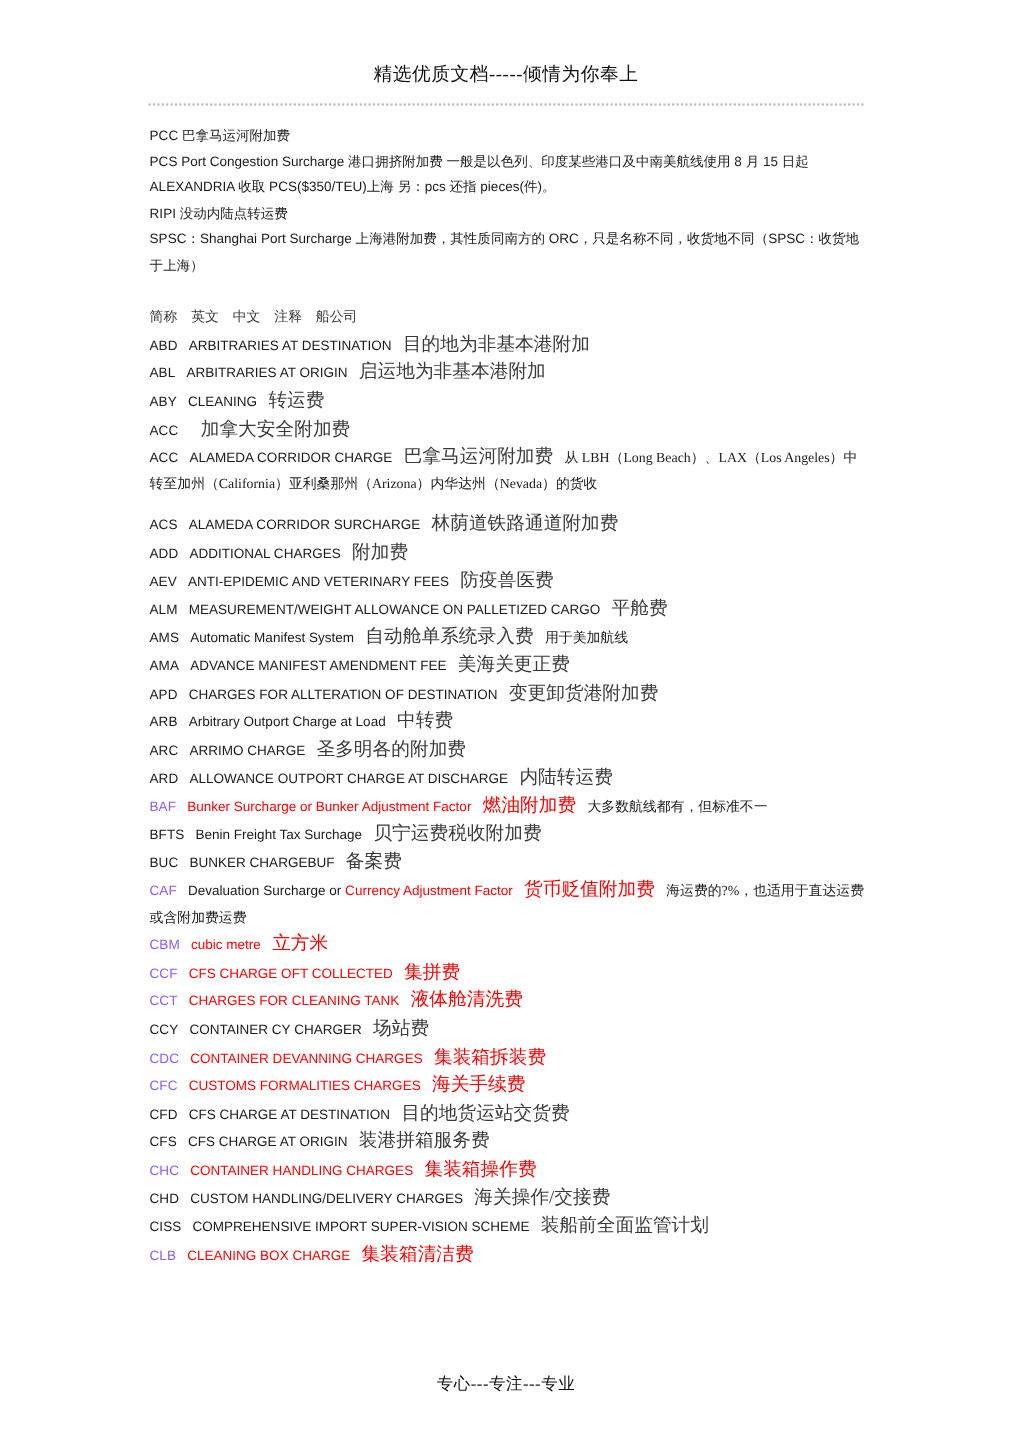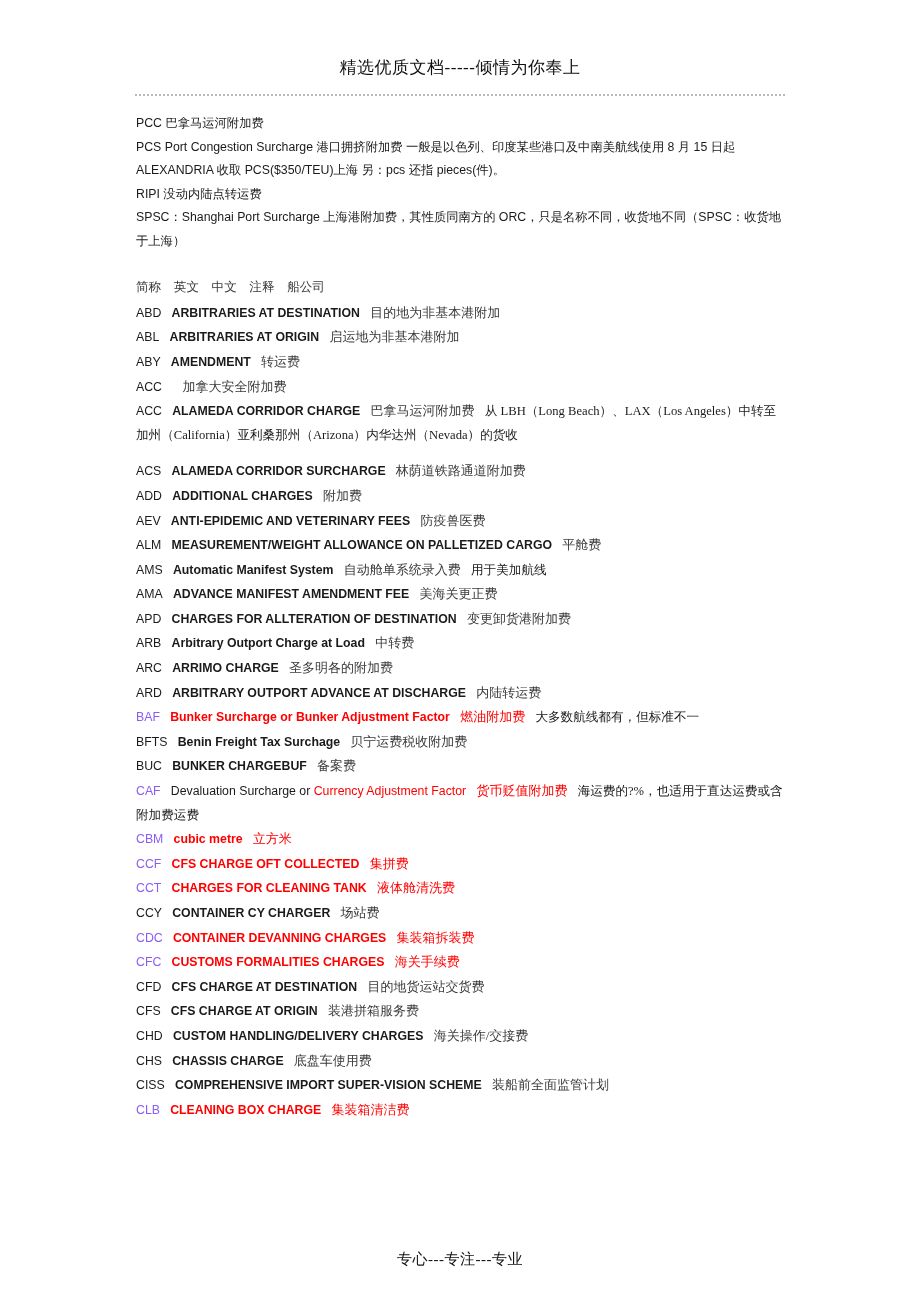--- a/index.html
+++ b/index.html
@@ -60,34 +60,33 @@
     line-height: 23.6px;
     color: #1a1a1a;
     white-space: pre-wrap;
     word-break: break-word;
   }
   .line.red {
     color: #ff0000;
   }
   .line .zh {
     font-family: "Liberation Serif", "DejaVu Serif", serif;
-    font-size: 13px;
+    font-size: 17px;
     color: #3a3a3a;
   }
   .line.red .zh {
     color: #ff0000;
   }
   .line .zh-dark {
     font-family: "Liberation Serif", "DejaVu Serif", serif;
     font-size: 12.6px;
     color: #1a1a1a;
   }
   .line .en {
     font-family: "Liberation Sans", "DejaVu Sans", sans-serif;
-    font-weight: bold;
   }
   .line .en-red {
     font-family: "Liberation Sans", "DejaVu Sans", sans-serif;
     color: #ff0000;
   }
   .line .en-black {
     font-family: "Liberation Sans", "DejaVu Sans", sans-serif;
     color: #1a1a1a;
   }
   .line .abbr {
@@ -99,21 +98,21 @@
   }
   .spacer {
     height: 23.6px;
   }
   .spacer-sm {
     height: 12px;
   }
 
   
   .table-head {
-    font-family: Liberation Mono, monospace;
+    font-family: Liberation Serif, serif;
     font-size: 12.6px;
     line-height: 23.6px;
     color: #3a3a3a;
   }
 
   
   .doc-footer {
     position: absolute;
     left: 135px;
     top: 1248px;
@@ -148,48 +147,48 @@
       <div class="line">SPSC：Shanghai Port Surcharge 上海港附加费，其性质同南方的 ORC，只是名称不同，收货地不同（SPSC：收货地于上海）</div>
     </div>
 
     <div class="spacer"></div>
 
     <div class="table-head">简称　英文　中文　注释　船公司</div>
 
     <div id="glossary-rows">
         <div class="line"><span class="abbr">ABD</span>&nbsp;&nbsp;&nbsp;<span class="en">ARBITRARIES AT DESTINATION</span>&nbsp;&nbsp;&nbsp;<span class="zh">目的地为非基本港附加</span></div>
         <div class="line"><span class="abbr">ABL</span>&nbsp;&nbsp;&nbsp;<span class="en">ARBITRARIES AT ORIGIN</span>&nbsp;&nbsp;&nbsp;<span class="zh">启运地为非基本港附加</span></div>
-        <div class="line"><span class="abbr">ABY</span>&nbsp;&nbsp;&nbsp;<span class="en">AMENDMENT</span>&nbsp;&nbsp;&nbsp;<span class="zh">转运费</span></div>
+        <div class="line"><span class="abbr">ABY</span>&nbsp;&nbsp;&nbsp;<span class="en">CLEANING</span>&nbsp;&nbsp;&nbsp;<span class="zh">转运费</span></div>
         <div class="line"><span class="abbr">ACC</span>&nbsp;&nbsp;&nbsp;&nbsp;&nbsp;&nbsp;<span class="zh">加拿大安全附加费</span></div>
         <div class="line"><span class="abbr">ACC</span>&nbsp;&nbsp;&nbsp;<span class="en">ALAMEDA CORRIDOR CHARGE</span>&nbsp;&nbsp;&nbsp;<span class="zh">巴拿马运河附加费</span>&nbsp;&nbsp;&nbsp;<span class="zh-dark">从 LBH（Long Beach）、LAX（Los Angeles）中转至加州（California）亚利桑那州（Arizona）内华达州（Nevada）的货收</span></div>
         <div class="spacer-sm"></div>
         <div class="line"><span class="abbr">ACS</span>&nbsp;&nbsp;&nbsp;<span class="en">ALAMEDA CORRIDOR SURCHARGE</span>&nbsp;&nbsp;&nbsp;<span class="zh">林荫道铁路通道附加费</span></div>
         <div class="line"><span class="abbr">ADD</span>&nbsp;&nbsp;&nbsp;<span class="en">ADDITIONAL CHARGES</span>&nbsp;&nbsp;&nbsp;<span class="zh">附加费</span></div>
         <div class="line"><span class="abbr">AEV</span>&nbsp;&nbsp;&nbsp;<span class="en">ANTI-EPIDEMIC AND VETERINARY FEES</span>&nbsp;&nbsp;&nbsp;<span class="zh">防疫兽医费</span></div>
         <div class="line"><span class="abbr">ALM</span>&nbsp;&nbsp;&nbsp;<span class="en">MEASUREMENT/WEIGHT ALLOWANCE ON PALLETIZED CARGO</span>&nbsp;&nbsp;&nbsp;<span class="zh">平舱费</span></div>
         <div class="line"><span class="abbr">AMS</span>&nbsp;&nbsp;&nbsp;<span class="en">Automatic Manifest System</span>&nbsp;&nbsp;&nbsp;<span class="zh">自动舱单系统录入费</span>&nbsp;&nbsp;&nbsp;<span class="zh-dark">用于美加航线</span></div>
         <div class="line"><span class="abbr">AMA</span>&nbsp;&nbsp;&nbsp;<span class="en">ADVANCE MANIFEST AMENDMENT FEE</span>&nbsp;&nbsp;&nbsp;<span class="zh">美海关更正费</span></div>
         <div class="line"><span class="abbr">APD</span>&nbsp;&nbsp;&nbsp;<span class="en">CHARGES FOR ALLTERATION OF DESTINATION</span>&nbsp;&nbsp;&nbsp;<span class="zh">变更卸货港附加费</span></div>
         <div class="line"><span class="abbr">ARB</span>&nbsp;&nbsp;&nbsp;<span class="en">Arbitrary Outport Charge at Load</span>&nbsp;&nbsp;&nbsp;<span class="zh">中转费</span></div>
         <div class="line"><span class="abbr">ARC</span>&nbsp;&nbsp;&nbsp;<span class="en">ARRIMO CHARGE</span>&nbsp;&nbsp;&nbsp;<span class="zh">圣多明各的附加费</span></div>
-        <div class="line"><span class="abbr">ARD</span>&nbsp;&nbsp;&nbsp;<span class="en">ARBITRARY OUTPORT ADVANCE AT DISCHARGE</span>&nbsp;&nbsp;&nbsp;<span class="zh">内陆转运费</span></div>
+        <div class="line"><span class="abbr">ARD</span>&nbsp;&nbsp;&nbsp;<span class="en">ALLOWANCE OUTPORT CHARGE AT DISCHARGE</span>&nbsp;&nbsp;&nbsp;<span class="zh">内陆转运费</span></div>
         <div class="line red"><span class="abbr">BAF</span>&nbsp;&nbsp;&nbsp;<span class="en">Bunker Surcharge or Bunker Adjustment Factor</span>&nbsp;&nbsp;&nbsp;<span class="zh">燃油附加费</span>&nbsp;&nbsp;&nbsp;<span class="zh-dark">大多数航线都有，但标准不一</span></div>
         <div class="line"><span class="abbr">BFTS</span>&nbsp;&nbsp;&nbsp;<span class="en">Benin Freight Tax Surchage</span>&nbsp;&nbsp;&nbsp;<span class="zh">贝宁运费税收附加费</span></div>
         <div class="line"><span class="abbr">BUC</span>&nbsp;&nbsp;&nbsp;<span class="en">BUNKER CHARGEBUF</span>&nbsp;&nbsp;&nbsp;<span class="zh">备案费</span></div>
         <div class="line red"><span class="abbr">CAF</span>&nbsp;&nbsp;&nbsp;<span class="en-black">Devaluation Surcharge or </span><span class="en-red">Currency Adjustment Factor</span>&nbsp;&nbsp;&nbsp;<span class="zh">货币贬值附加费</span>&nbsp;&nbsp;&nbsp;<span class="zh-dark">海运费的?%，也适用于直达运费或含附加费运费</span></div>
         <div class="line red"><span class="abbr">CBM</span>&nbsp;&nbsp;&nbsp;<span class="en">cubic metre</span>&nbsp;&nbsp;&nbsp;<span class="zh">立方米</span></div>
         <div class="line red"><span class="abbr">CCF</span>&nbsp;&nbsp;&nbsp;<span class="en">CFS CHARGE OFT COLLECTED</span>&nbsp;&nbsp;&nbsp;<span class="zh">集拼费</span></div>
         <div class="line red"><span class="abbr">CCT</span>&nbsp;&nbsp;&nbsp;<span class="en">CHARGES FOR CLEANING TANK</span>&nbsp;&nbsp;&nbsp;<span class="zh">液体舱清洗费</span></div>
         <div class="line"><span class="abbr">CCY</span>&nbsp;&nbsp;&nbsp;<span class="en">CONTAINER CY CHARGER</span>&nbsp;&nbsp;&nbsp;<span class="zh">场站费</span></div>
         <div class="line red"><span class="abbr">CDC</span>&nbsp;&nbsp;&nbsp;<span class="en">CONTAINER DEVANNING CHARGES</span>&nbsp;&nbsp;&nbsp;<span class="zh">集装箱拆装费</span></div>
         <div class="line red"><span class="abbr">CFC</span>&nbsp;&nbsp;&nbsp;<span class="en">CUSTOMS FORMALITIES CHARGES</span>&nbsp;&nbsp;&nbsp;<span class="zh">海关手续费</span></div>
         <div class="line"><span class="abbr">CFD</span>&nbsp;&nbsp;&nbsp;<span class="en">CFS CHARGE AT DESTINATION</span>&nbsp;&nbsp;&nbsp;<span class="zh">目的地货运站交货费</span></div>
         <div class="line"><span class="abbr">CFS</span>&nbsp;&nbsp;&nbsp;<span class="en">CFS CHARGE AT ORIGIN</span>&nbsp;&nbsp;&nbsp;<span class="zh">装港拼箱服务费</span></div>
+        <div class="line red"><span class="abbr">CHC</span>&nbsp;&nbsp;&nbsp;<span class="en">CONTAINER HANDLING CHARGES</span>&nbsp;&nbsp;&nbsp;<span class="zh">集装箱操作费</span></div>
         <div class="line"><span class="abbr">CHD</span>&nbsp;&nbsp;&nbsp;<span class="en">CUSTOM HANDLING/DELIVERY CHARGES</span>&nbsp;&nbsp;&nbsp;<span class="zh">海关操作/交接费</span></div>
-        <div class="line"><span class="abbr">CHS</span>&nbsp;&nbsp;&nbsp;<span class="en">CHASSIS CHARGE</span>&nbsp;&nbsp;&nbsp;<span class="zh">底盘车使用费</span></div>
         <div class="line"><span class="abbr">CISS</span>&nbsp;&nbsp;&nbsp;<span class="en">COMPREHENSIVE IMPORT SUPER-VISION SCHEME</span>&nbsp;&nbsp;&nbsp;<span class="zh">装船前全面监管计划</span></div>
         <div class="line red"><span class="abbr">CLB</span>&nbsp;&nbsp;&nbsp;<span class="en">CLEANING BOX CHARGE</span>&nbsp;&nbsp;&nbsp;<span class="zh">集装箱清洁费</span></div>
       </div>
 
   </div>
 
   <div class="doc-footer">
     <div class="footer-text">专心---专注---专业</div>
   </div>
 

